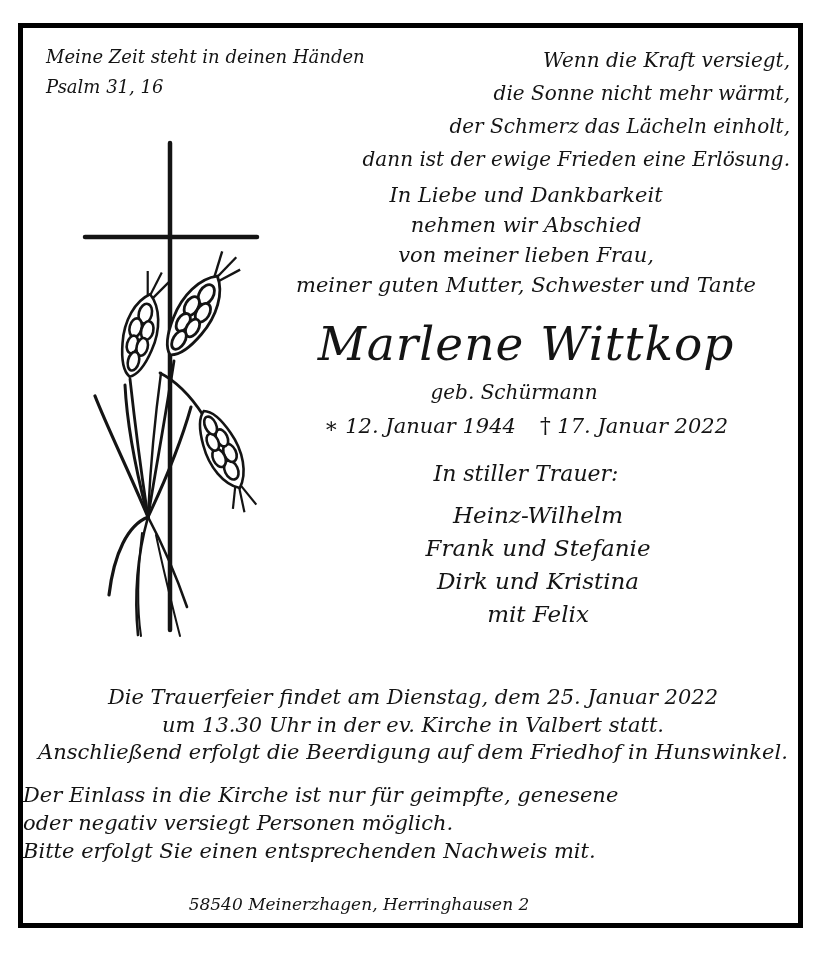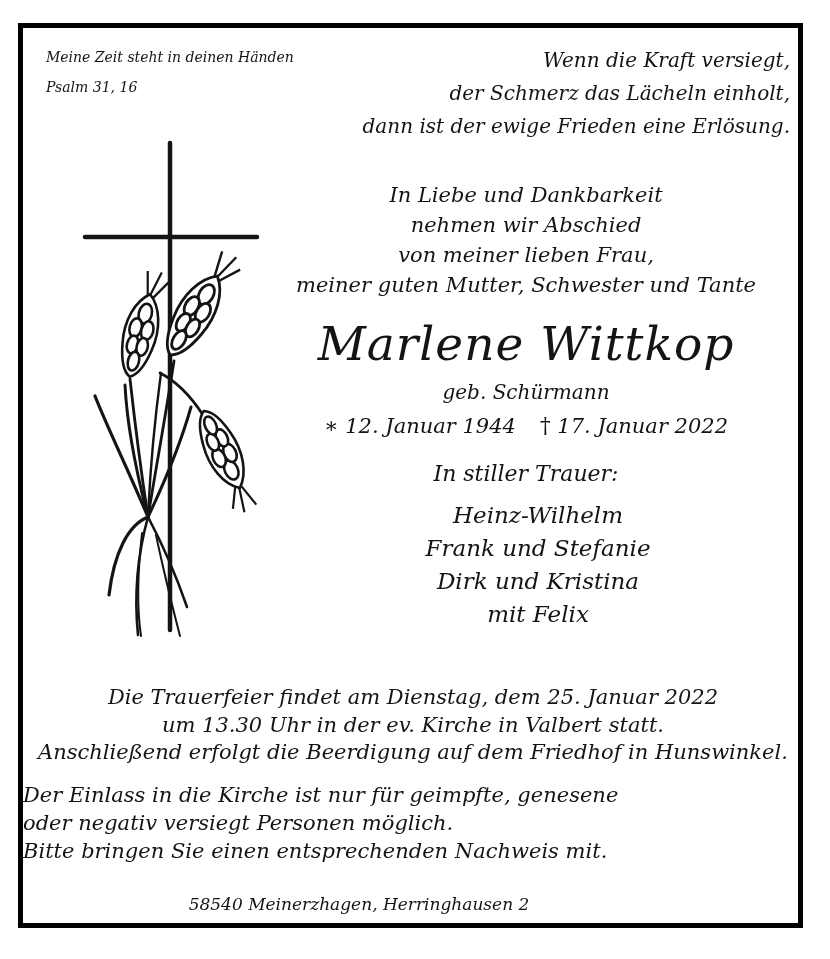--- a/index.html
+++ b/index.html
@@ -7,27 +7,27 @@
     width:830px; height:959px; position:relative; overflow:hidden;
     background:var(--bg,#ffffff);
     color:var(--ink,#141414);
     font-family:"DejaVu Serif","Liberation Serif",serif;
     font-style:italic;
   }
   .frame {
     position:absolute; left:18px; top:23px; width:785px; height:905px;
     border:5px solid var(--frame,#000); box-sizing:border-box;
   }
-  .q-left  { position:absolute; left:46px;  top:42px; font-size:14px; line-height:30px; text-align:left; }
+  .q-left  { position:absolute; left:46px;  top:42px; font-size:18px; line-height:30px; text-align:left; }
   .q-right { position:absolute; right:40px; top:44px; font-size:20px; line-height:33px; text-align:right; }
   .art     { position:absolute; left:68px; top:133px; width:225px; height:505px; }
   .intro   { position:absolute; left:256px; top:180px; width:540px; text-align:center; font-size:21px; line-height:30px; }
   .name    { position:absolute; left:206px; top:316px; width:640px; text-align:center;
              font-size:47px; font-weight:normal; margin:0; letter-spacing:1px; }
-  .maiden  { position:absolute; left:256px; top:380px; width:540px; text-align:center; font-size:20px; }
+  .maiden  { position:absolute; left:244px; top:380px; width:540px; text-align:center; font-size:20px; }
   .dates   { position:absolute; left:256px; top:413px; width:540px; text-align:center; font-size:21px; }
   .dates .sym { font-style:normal; font-size:1.02em; }
   .death-group { margin-left:24px; }
   .trauer  { position:absolute; left:256px; top:461px; width:540px; text-align:center; font-size:22px;font-style:italic; }
   .mourners{ position:absolute; left:268px; top:499px; width:540px; text-align:center; font-size:23px; line-height:33px; }
   .funeral { position:absolute; left:23px; top:684px; width:780px; text-align:center; font-size:21px; line-height:27.5px; }
   .covid   { position:absolute; left:23px; top:781px; width:780px; font-size:21px; line-height:28px; }
   .address { position:absolute; left:23px; top:894px; width:672px; text-align:center; font-size:17px; }
 </style>
 </head>
@@ -35,20 +35,21 @@
 
 <div class="frame"></div>
 
 <div class="q-left">
   <div>Meine Zeit steht in deinen Händen</div>
   <div>Psalm 31, 16</div>
 </div>
 
 <div class="q-right">
   <div>Wenn die Kraft versiegt,</div>
+  <div>die Sonne nicht mehr wärmt,</div>
   <div>der Schmerz das Lächeln einholt,</div>
   <div>dann ist der ewige Frieden eine Erlösung.</div>
 </div>
 
 <svg class="art" viewBox="0 0 225 505" aria-hidden="true">
   <g stroke="#141414" fill="none" stroke-linecap="round">
 
     <line x1="102" y1="10" x2="102" y2="497" stroke-width="4.5"></line>
     <line x1="17" y1="104" x2="189" y2="104" stroke-width="4.5"></line>
 
@@ -135,16 +136,16 @@
 
 <div class="funeral">
   <div>Die Trauerfeier findet am Dienstag, dem 25. Januar 2022</div>
   <div>um 13.30 Uhr in der ev. Kirche in Valbert statt.</div>
   <div>Anschließend erfolgt die Beerdigung auf dem Friedhof in Hunswinkel.</div>
 </div>
 
 <div class="covid">
   <div>Der Einlass in die Kirche ist nur für geimpfte, genesene</div>
   <div>oder negativ versiegt Personen möglich.</div>
-  <div>Bitte bringen Sie einen entsprechenden Nachweis mit.</div>
+  <div>Bitte erfolgt Sie einen entsprechenden Nachweis mit.</div>
 </div>
 
 <div class="address">58540 Meinerzhagen, Herringhausen 2</div>
 
 </body></html>

